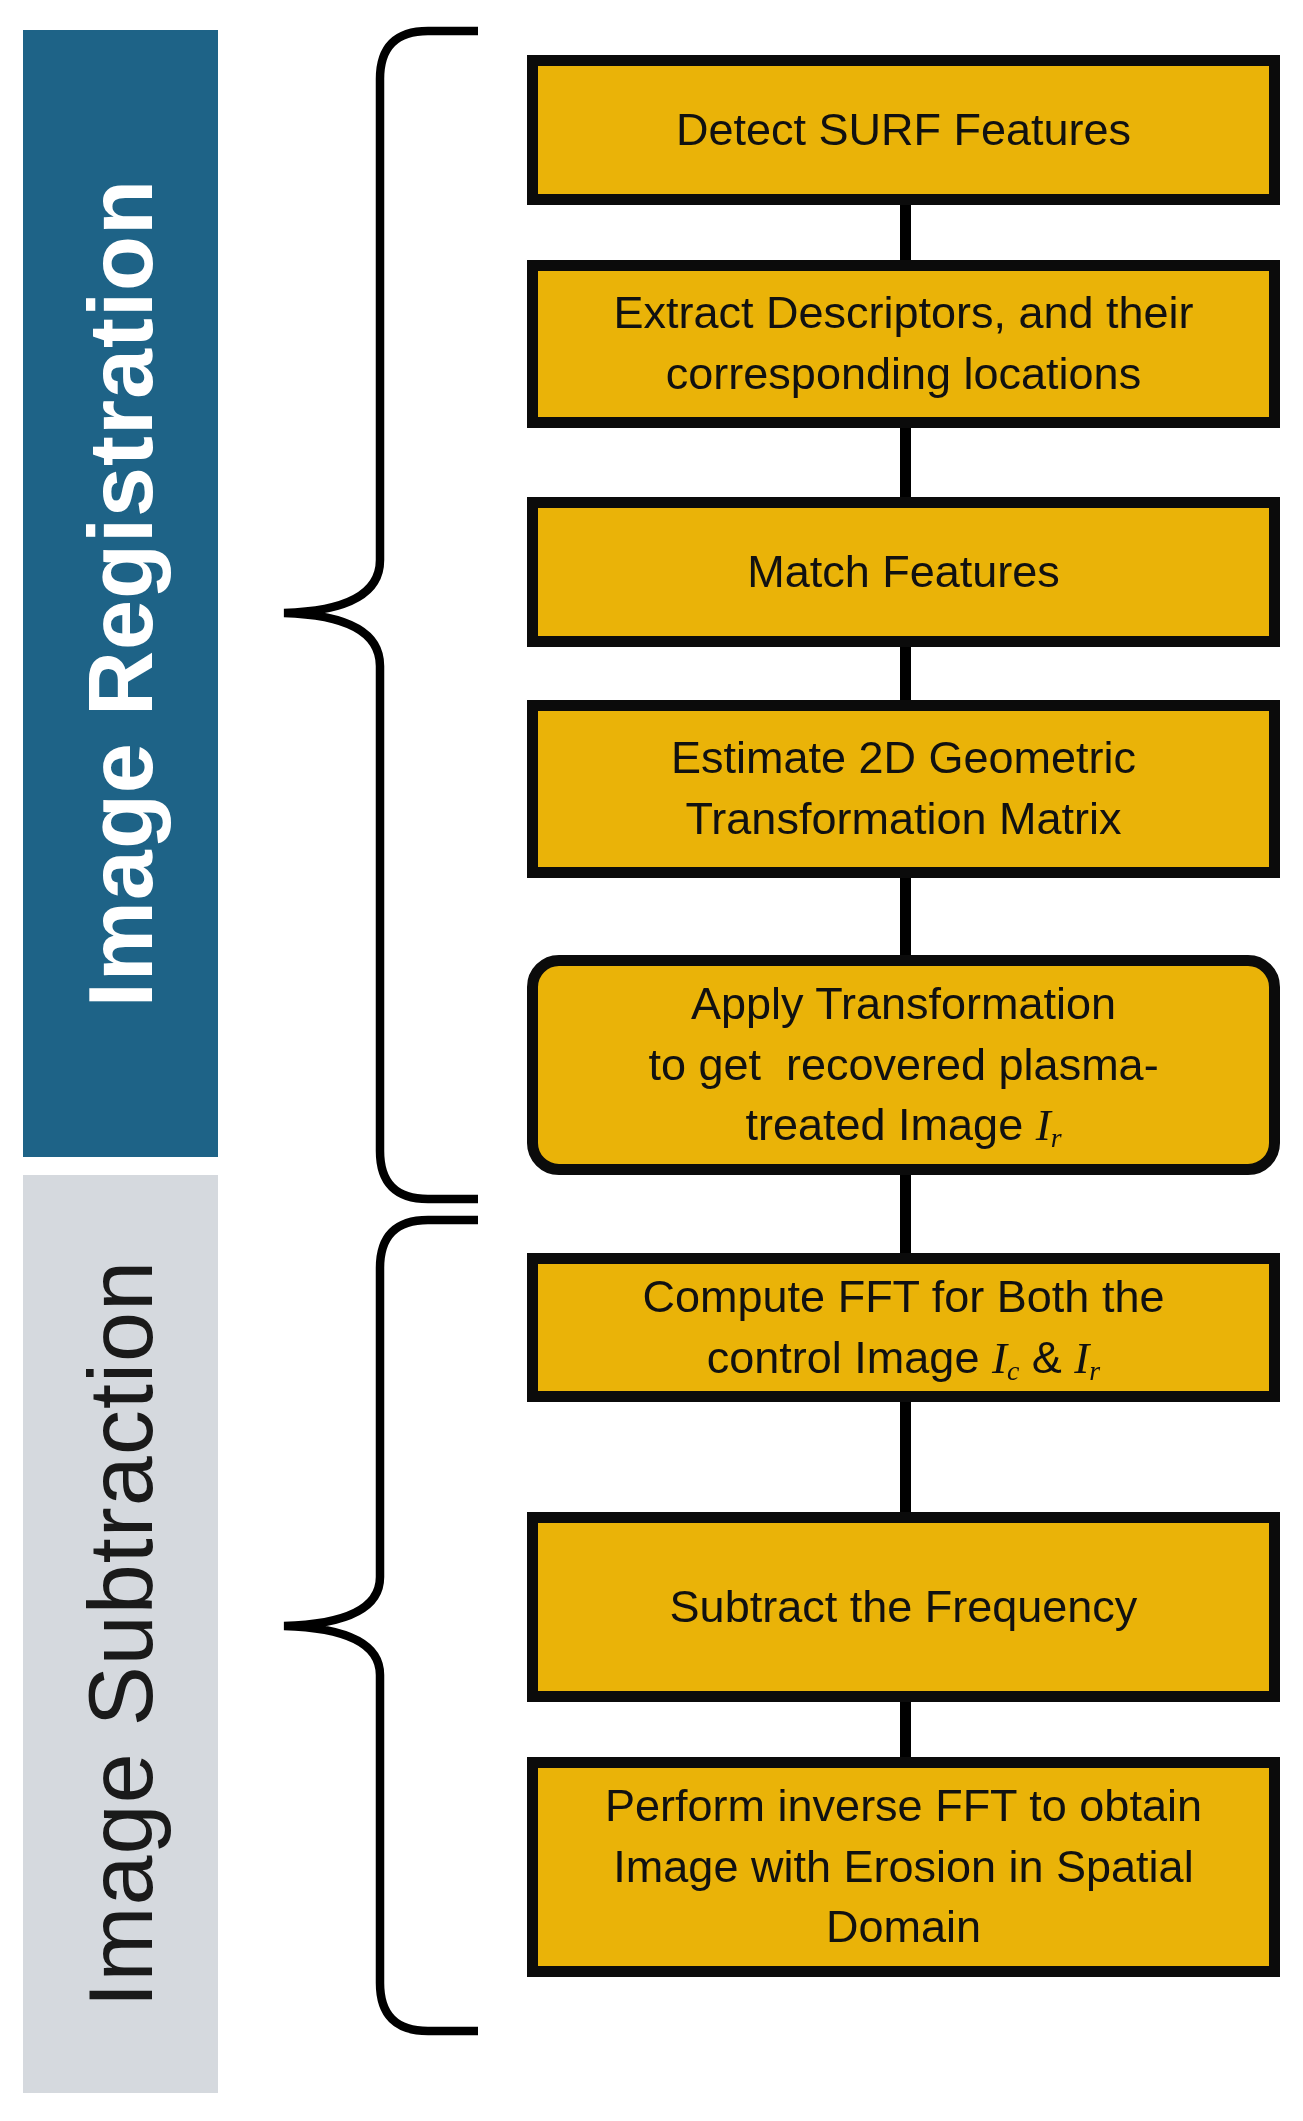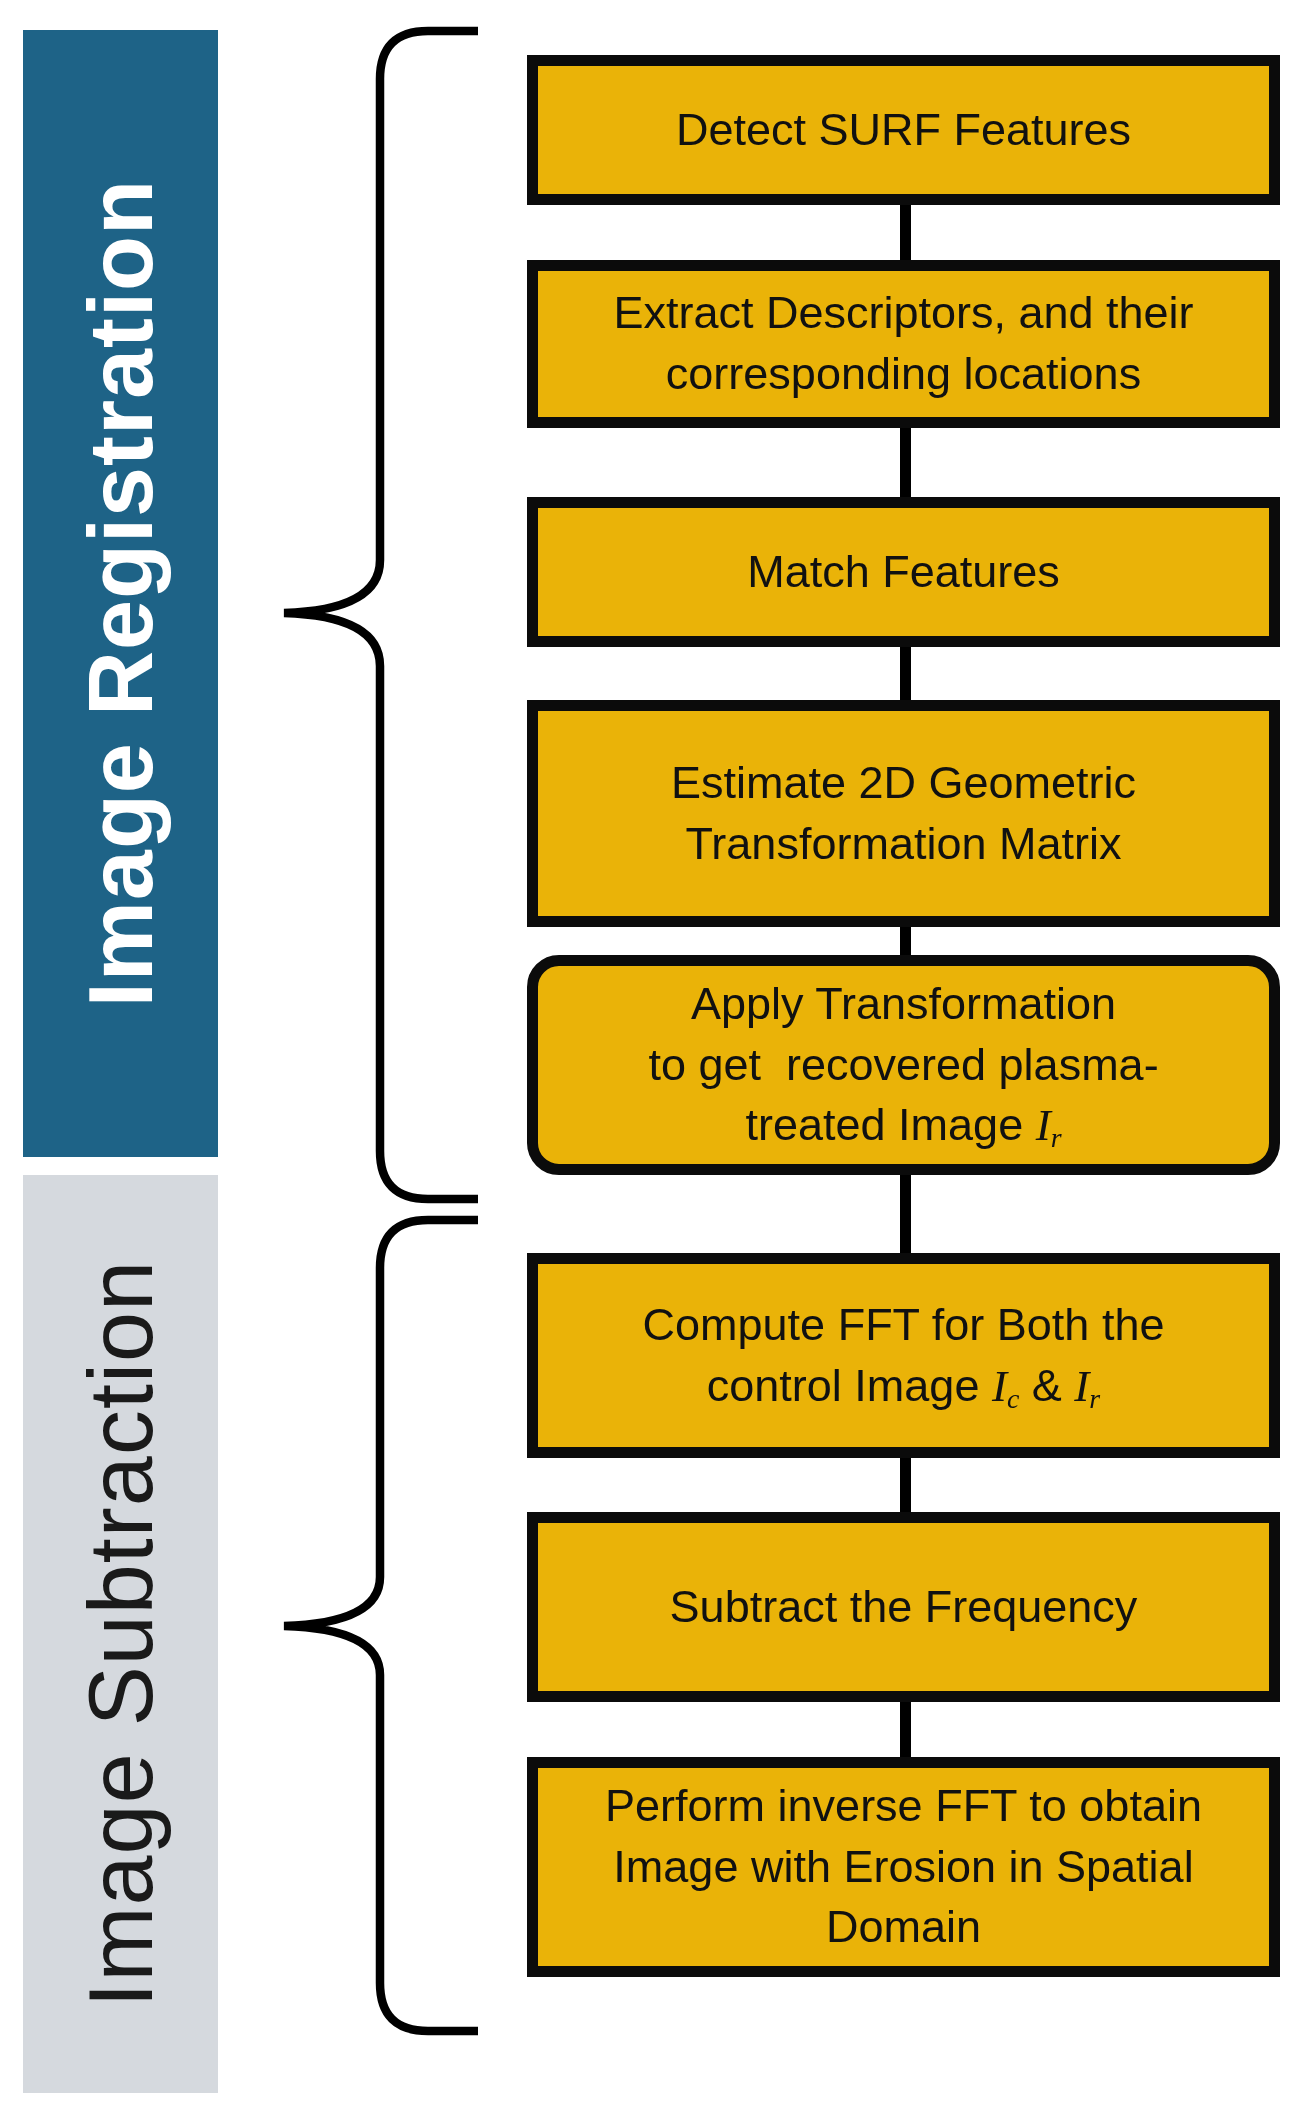--- a/index.html
+++ b/index.html
@@ -57,23 +57,23 @@
     font-size:45px;
     line-height:1.35;
   }
   .box-line{white-space:pre;}
   .mvar{font-family:"Liberation Serif", serif;font-style:italic;}
   .msub{font-family:"Liberation Serif", serif;font-style:italic;font-size:0.62em;vertical-align:-0.25em;line-height:0;}
 
   .box-1{top:55px;height:150px;}
   .box-2{top:260px;height:168px;}
   .box-3{top:497px;height:150px;}
-  .box-4{top:700px;height:227px;}
+  .box-4{top:700px;height:178px;}
   .box-5{top:955px;height:220px;border-radius:32px;}
-  .box-6{top:1253px;height:205px;}
+  .box-6{top:1253px;height:149px;}
   .box-7{top:1512px;height:190px;}
   .box-8{top:1757px;height:220px;}
 </style>
 </head>
 <body>
 
 <div id="canvas">
 
   <div class="side-bar registration">
     <div class="side-label">Image Registration</div>

